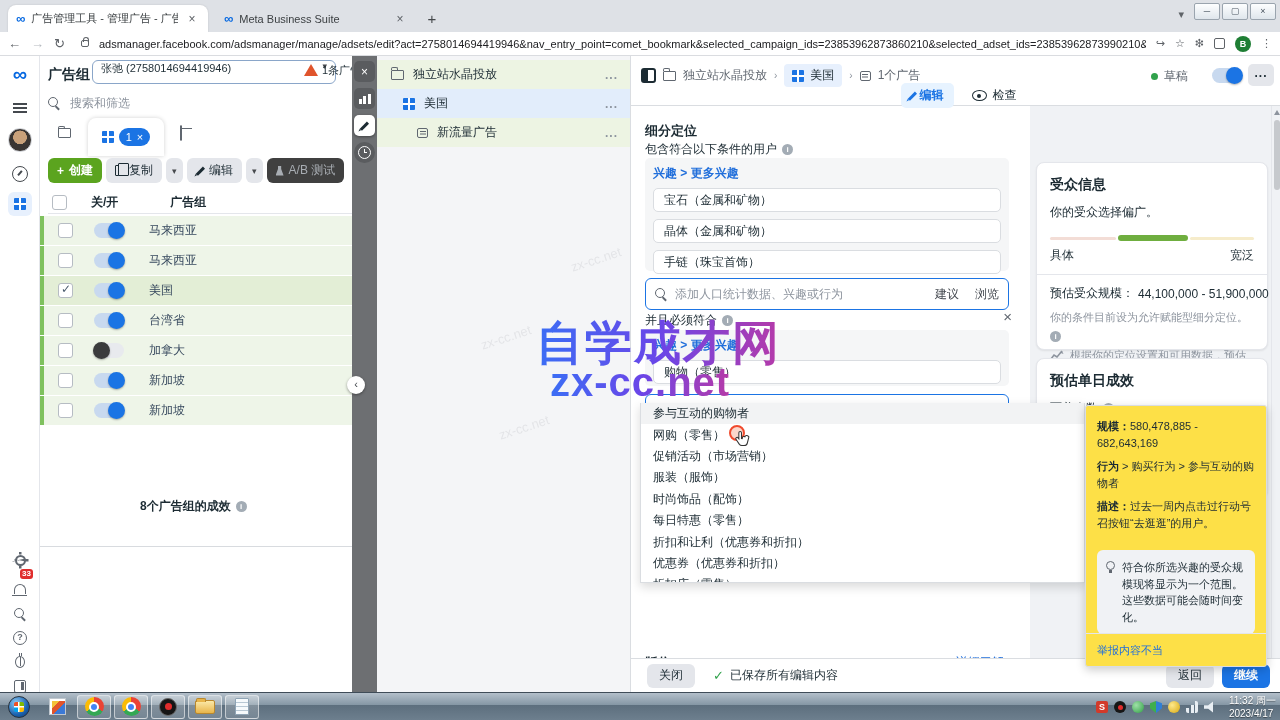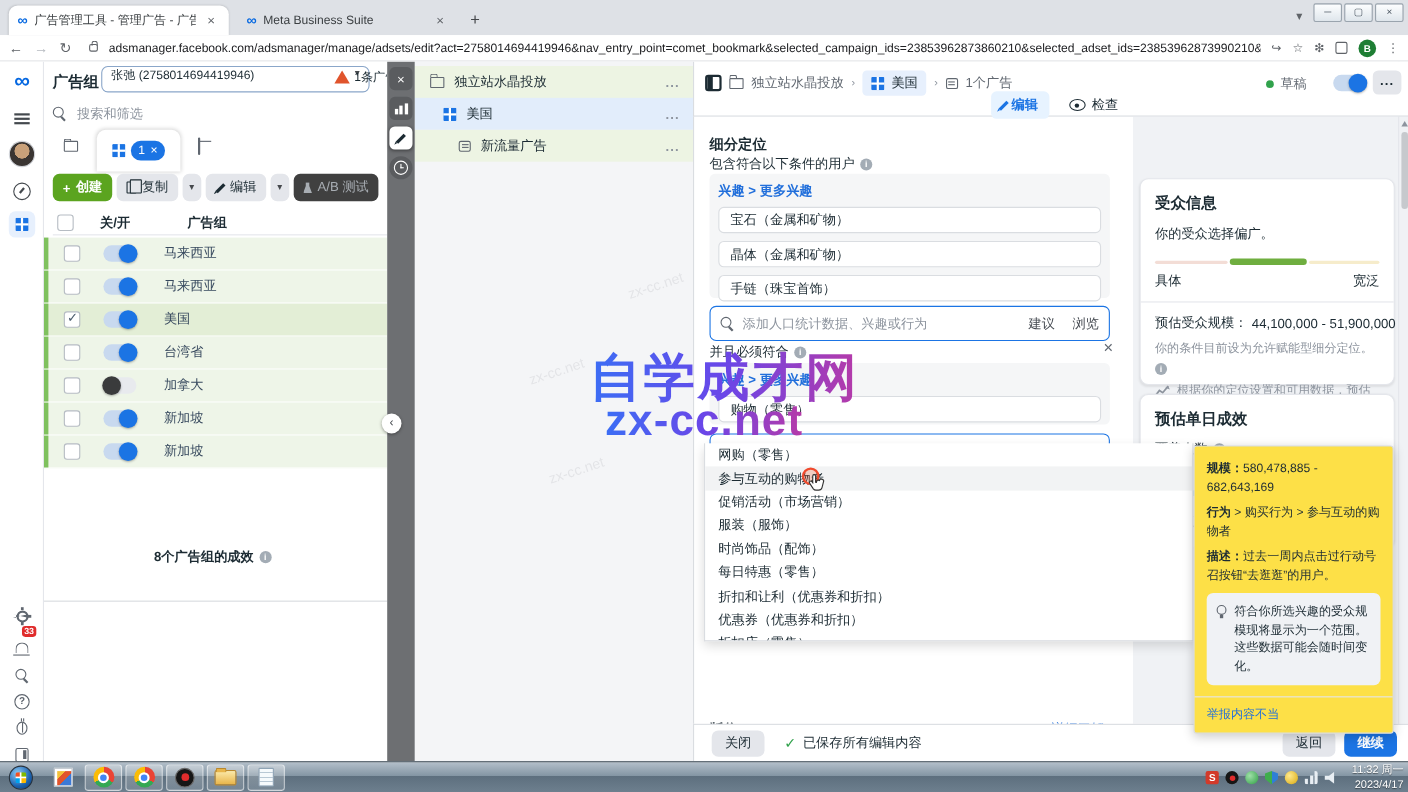--- a/index.html
+++ b/index.html
@@ -180,21 +180,21 @@
   .notes{font-size:11px;color:#8d949e;line-height:1.45}
   .noterow{display:flex;gap:6px;margin-top:6px}
   .bignum{font-size:15px;font-weight:bold;margin:6px 0 6px}
   .pbar{width:204px;height:5px;background:#e4e6eb;border-radius:3px;margin-bottom:14px;position:relative}
   .pbar::after{content:"";position:absolute;left:0;top:0;height:5px;width:42px;background:#4fb1e8;border-radius:3px}
 
   
   .tipcard{position:absolute;left:1085px;top:349px;width:182px;height:262px;background:#fde047;border:1px solid #dadde1;border-radius:3px;box-shadow:0 3px 10px rgba(0,0,0,.2);z-index:31;padding:12px 11px;font-size:11px;line-height:1.5}
   .tipcard b{font-weight:bold}
   .tipline{margin-bottom:7px}
-  .hintbox{background:#f0f2f5;border-radius:6px;padding:9px;display:flex;gap:7px;margin-top:8px}
+  .hintbox{background:#f0f2f5;border-radius:6px;padding:9px;display:flex;gap:7px;margin-top:19px}
   .i-bulb{width:9px;height:9px;border:1.5px solid #606770;border-radius:50%;position:relative;flex:none;margin-top:2px}
   .i-bulb::after{content:"";position:absolute;left:1.5px;bottom:-4px;width:3px;height:3px;background:#606770}
   .report{position:absolute;left:0;bottom:0;width:100%;border-top:1px solid #e4e6eb;padding:8px 11px;color:#216fdb}
 
   
   .bbar{position:absolute;left:630px;top:602px;width:650px;height:34px;background:#fff;border-top:1px solid #dadde1;border-left:1px solid #dadde1;z-index:20;display:flex;align-items:center}
   .bbtn{height:24px;border-radius:6px;background:#e4e6eb;padding:0 12px;font-size:12px;display:flex;align-items:center}
   .bbtn.blue{background:#1b74e4;color:#fff;font-weight:bold}
   .saved{display:flex;align-items:center;gap:6px;margin-left:18px;font-size:12px}
   .gcheck{color:#31a24c;font-weight:bold;font-size:13px}
@@ -233,21 +233,21 @@
   .tri{width:12px;height:12px;border-radius:2px}
   .tri.s{background:#d23a2a;color:#fff;font-size:9px;font-weight:bold;text-align:center;line-height:12px}
   .tri.s::after{content:"S"}
   .tri.rec{border-radius:50%;background:#161616;position:relative}
   .tri.rec::after{content:"";position:absolute;inset:3.5px;border-radius:50%;background:#e02c2c}
   .tri.grn{border-radius:50%;background:radial-gradient(circle at 35% 35%,#9fe0a8,#2f9e44)}
   .tri.shield{background:conic-gradient(#2f7fd6 0 50%,#3fae4c 0);clip-path:polygon(50% 0,100% 18%,100% 60%,50% 100%,0 60%,0 18%)}
   .tri.yel{border-radius:50%;background:radial-gradient(circle at 35% 35%,#ffe98c,#d8a80e);position:relative}
   .tri.sig{background:linear-gradient(#e8eef3,#e8eef3) 0 100%/3px 5px no-repeat,linear-gradient(#e8eef3,#e8eef3) 4.5px 100%/3px 8px no-repeat,linear-gradient(#e8eef3,#e8eef3) 9px 100%/3px 12px no-repeat}
   .tri.spk{background:#e8eef3;clip-path:polygon(0 35%,35% 35%,75% 5%,75% 95%,35% 65%,0 65%)}
-  .clock{position:absolute;right:4px;top:2px;color:#fff;font-size:10px;text-align:right;line-height:1.25;text-shadow:0 1px 1px rgba(0,0,0,.5)}
+  .clock{position:absolute;right:4px;top:2px;color:#fff;font-size:10px;line-height:1.25;text-shadow:0 1px 1px rgba(0,0,0,.5)}
 </style>
 </head>
 <body>
 
 <div class="tabstrip">
   <div class="tab active" style="left:8px">
     <span class="fav">∞</span>
     <span class="ttl">广告管理工具 - 管理广告 - 广告</span>
     <span class="tclose">×</span>
   </div>
@@ -521,22 +521,22 @@
       <span class="ph">添加人口统计数据、兴趣或行为</span>
       <span class="sb-act">建议</span>
       <span class="sb-act">浏览</span>
     </div>
     <div class="place-title" style="top:548px">版位</div>
     <div class="learn" style="top:548px">详细了解</div>
 
   </div>
 
   <div class="dropdown">
+      <div class="dditem hov">参与互动的购物者</div>
       <div class="dditem">网购（零售）</div>
-      <div class="dditem hov">参与互动的购物者</div>
       <div class="dditem">促销活动（市场营销）</div>
       <div class="dditem">服装（服饰）</div>
       <div class="dditem">时尚饰品（配饰）</div>
       <div class="dditem">每日特惠（零售）</div>
       <div class="dditem">折扣和让利（优惠券和折扣）</div>
       <div class="dditem">优惠券（优惠券和折扣）</div>
       <div class="dditem">折扣店（零售）</div>
     </div>
 
   <div class="rcol">

